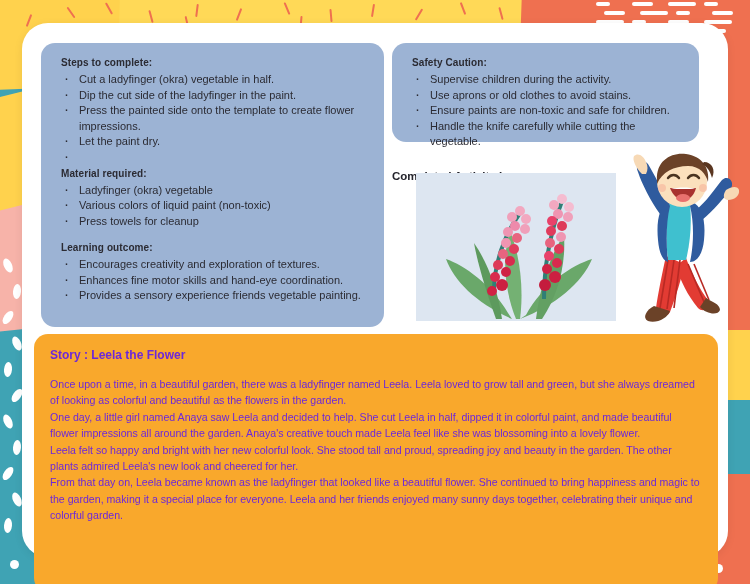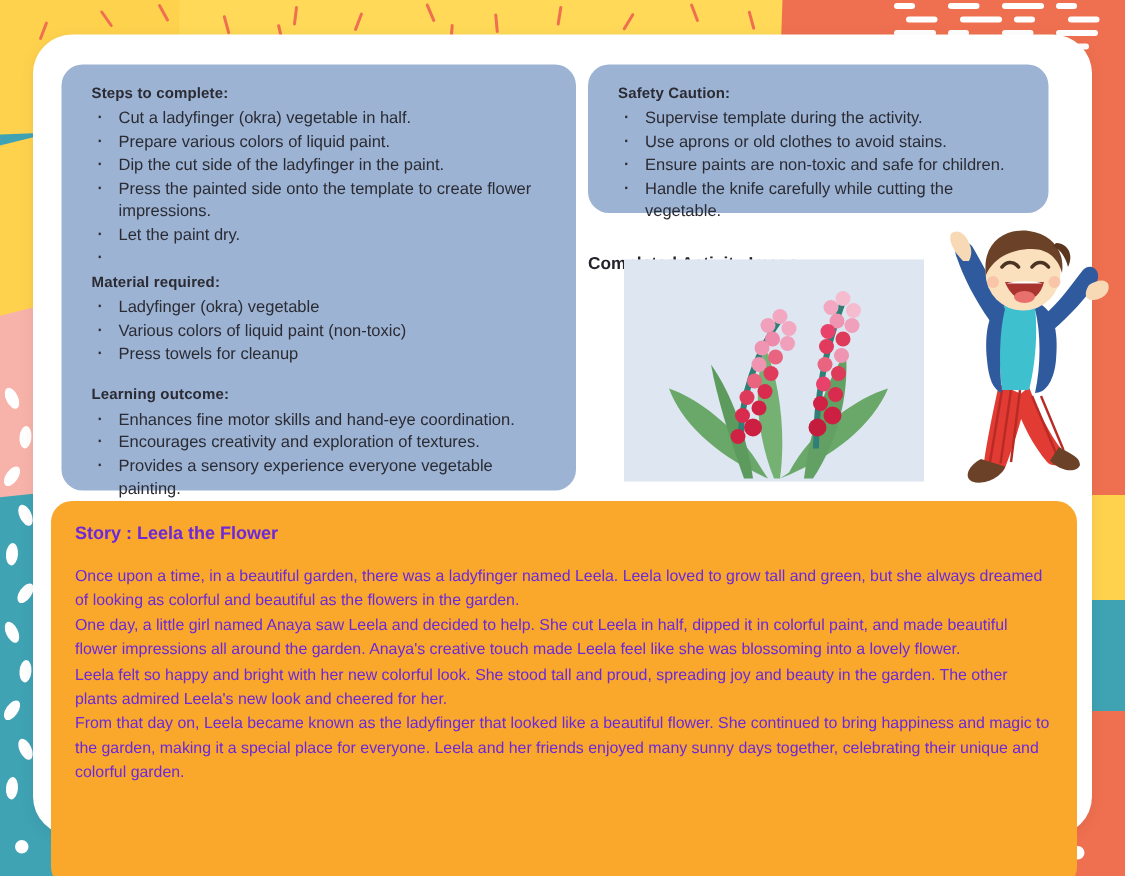--- a/index.html
+++ b/index.html
@@ -294,46 +294,45 @@
       </div>
   </div>
 
   <div class="card"></div>
 
   <div class="panel-blue" id="panel-steps">
     <div class="panel-inner">
       <div class="p-title">Steps to complete:</div>
       <ul class="bullets" id="steps-list">
           <li>Cut a ladyfinger (okra) vegetable in half.</li>
-          <li>Prepare various colors of liquid paint.</li>
           <li>Dip the cut side of the ladyfinger in the paint.</li>
           <li>Press the painted side onto the template to create flower impressions.</li>
           <li>Let the paint dry.</li>
           <li class="empty"></li>
         </ul>
       <div class="p-title" style="margin-top:8px">Material required:</div>
       <ul class="bullets" id="material-list">
           <li>Ladyfinger (okra) vegetable</li>
           <li>Various colors of liquid paint (non-toxic)</li>
           <li>Press towels for cleanup</li>
         </ul>
       <div class="p-title" style="margin-top:13px">Learning outcome:</div>
       <ul class="bullets" id="learning-list">
+          <li>Encourages creativity and exploration of textures.</li>
           <li>Enhances fine motor skills and hand-eye coordination.</li>
-          <li>Encourages creativity and exploration of textures.</li>
-          <li>Provides a sensory experience everyone vegetable painting.</li>
+          <li>Provides a sensory experience friends vegetable painting.</li>
         </ul>
     </div>
   </div>
 
   <div class="panel-blue" id="panel-safety">
     <div class="panel-inner">
       <div class="p-title">Safety Caution:</div>
       <ul class="bullets" id="safety-list">
-          <li>Supervise template during the activity.</li>
+          <li>Supervise children during the activity.</li>
           <li>Use aprons or old clothes to avoid stains.</li>
           <li>Ensure paints are non-toxic and safe for children.</li>
           <li>Handle the knife carefully while cutting the vegetable.</li>
         </ul>
     </div>
   </div>
 
   <div class="cai-label">Completed Activity Image:</div>
 
   <div class="photo">

